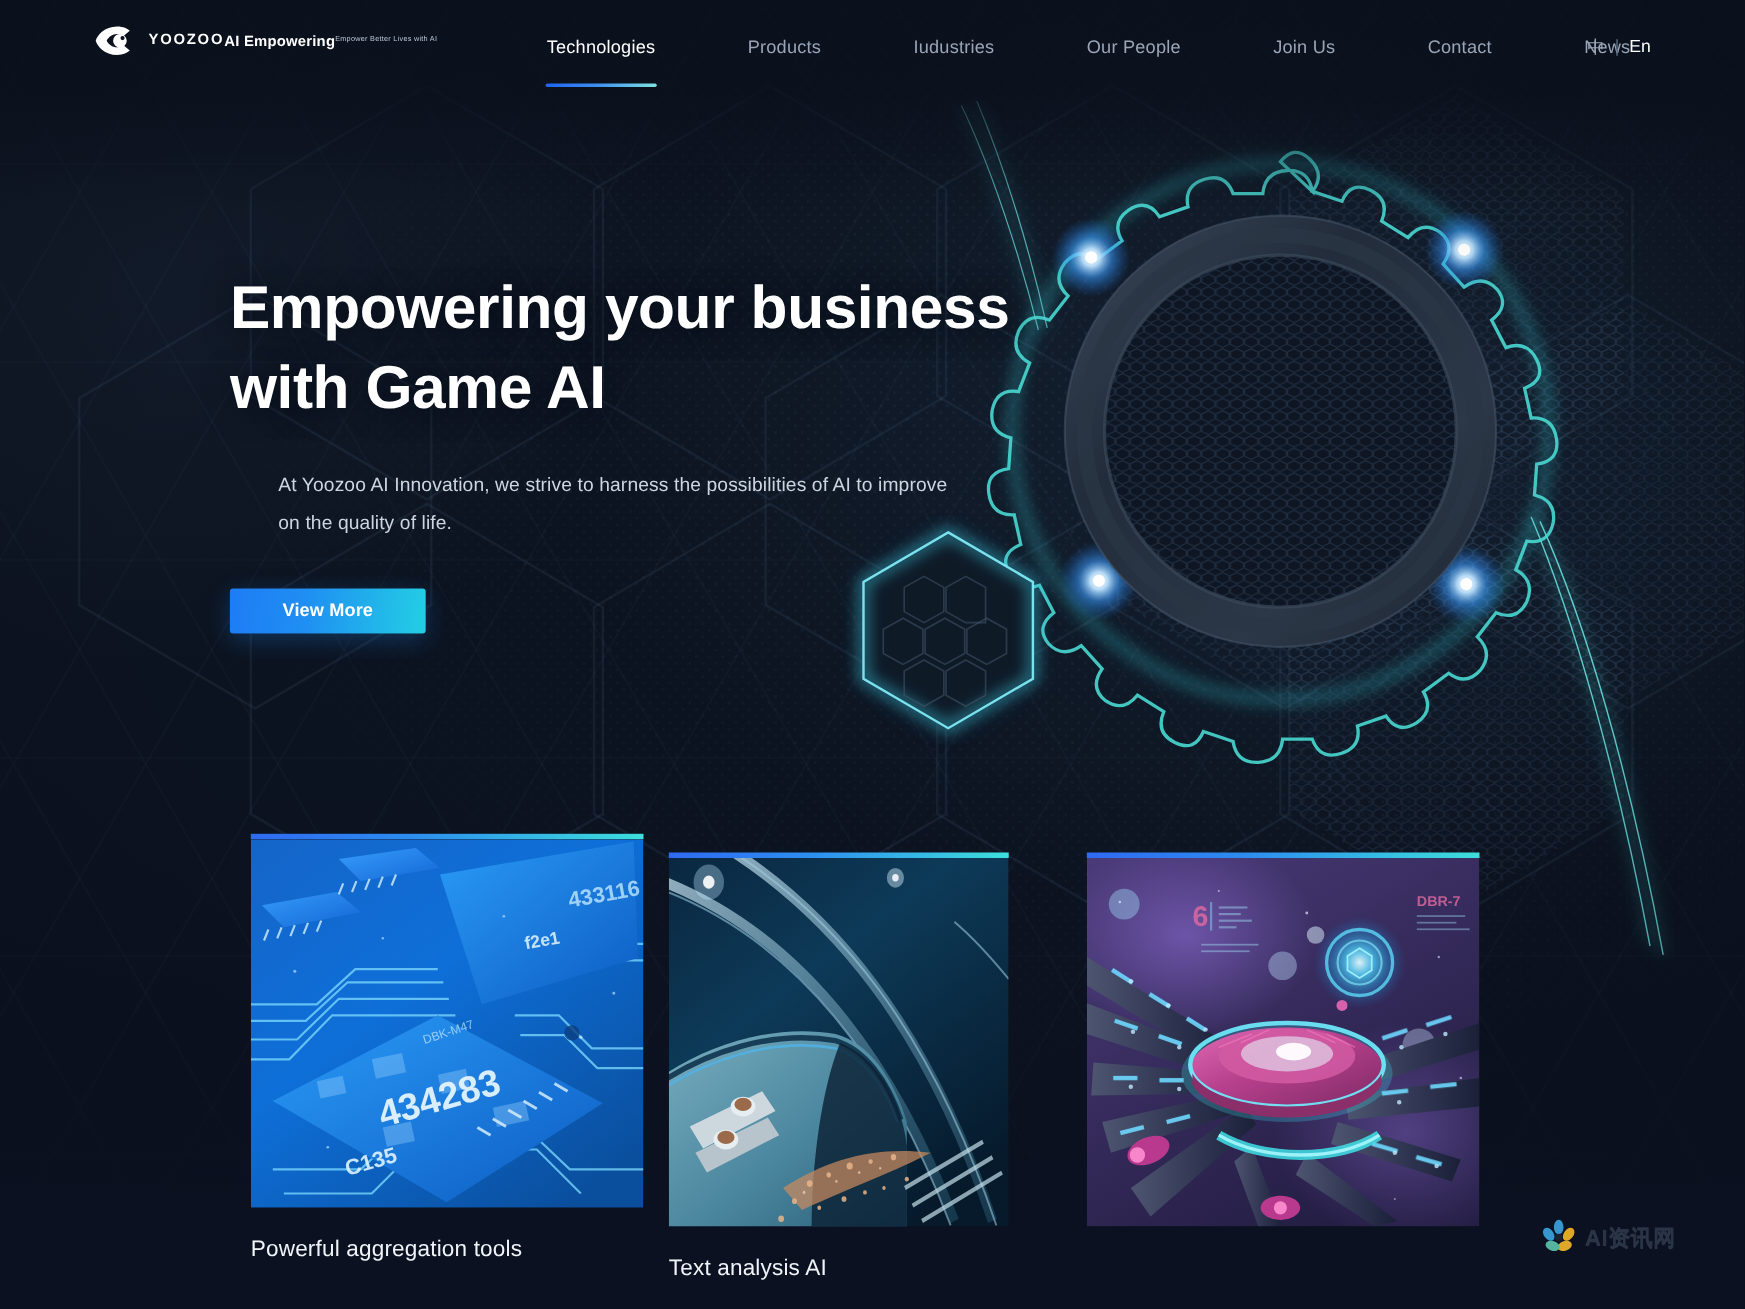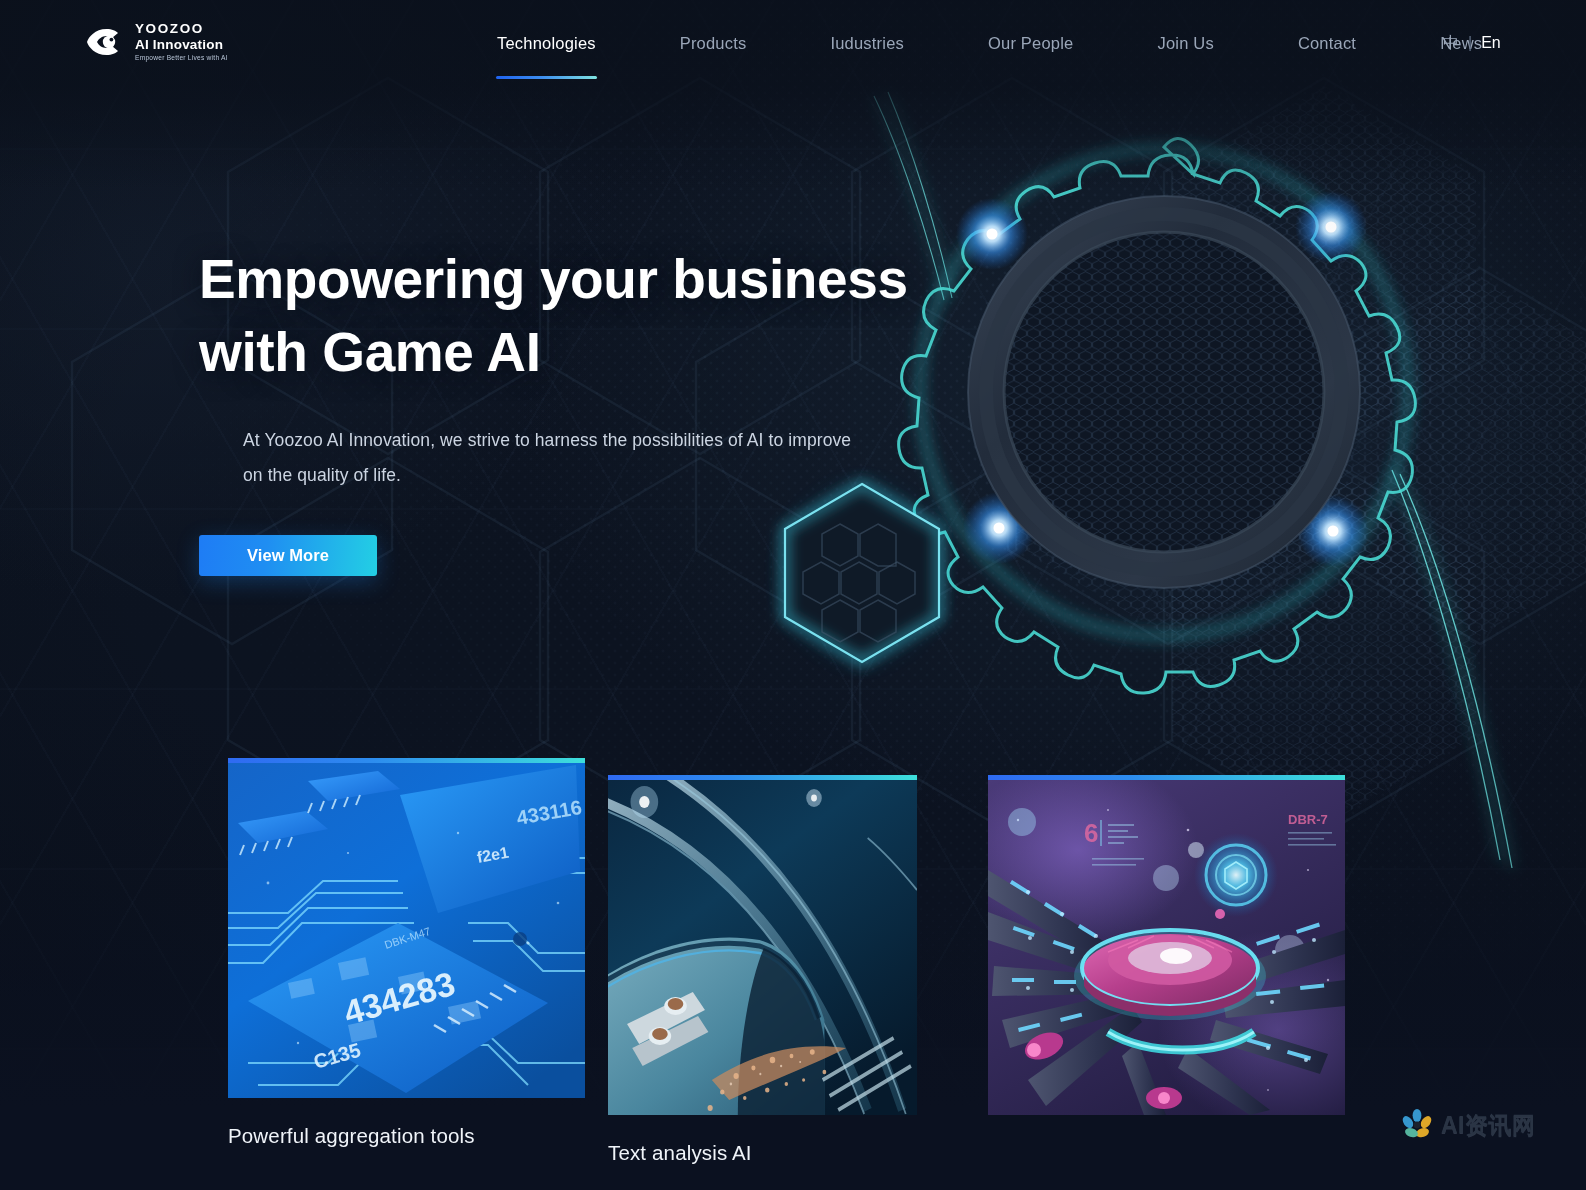--- a/index.html
+++ b/index.html
@@ -60,21 +60,21 @@
     position:absolute; top:0; left:0; right:0; height:86px;
     display:flex; align-items:center;
     z-index:40;
   }
   .logo-wrap {
     position:absolute; left:86px; top:22px;
     display:flex; align-items:center; gap:9px;
     cursor:pointer;
   }
   .logo-mark { width:40px; height:30px; flex:none; }
-  .logo-text { display:flex; flex-direction:column; line-height:1; }
+  .logo-text { display:flex; flex-direction:row; line-height:1; }
   .logo-l1 {
     color:#ffffff; font-size:13.5px; font-weight:700;
     letter-spacing:1.6px;
   }
   .logo-l2 {
     color:#ffffff; font-size:13.5px; font-weight:700;
     letter-spacing:.2px; margin-top:2px;
   }
   .logo-l3 {
     color:#b9c6d8; font-size:6.6px; font-weight:400;
@@ -104,21 +104,21 @@
   .lang {
     position:absolute; left:1443px; top:0; height:86px;
     display:flex; align-items:center; gap:0;
     font-size:16px;
   }
   .lang-cn { color:#9aa6b8; cursor:pointer; }
   .lang-sep { color:#5d6b80; margin:0 9px; }
   .lang-en { color:#ffffff; cursor:pointer; }
 
   
-  .hero-copy { position:absolute; left:199px; top:243px; z-index:30; width:720px; }
+  .hero-copy { position:absolute; left:209px; top:243px; z-index:30; width:720px; }
   .hero-h1 {
     color:#ffffff;
     font-size:55px;
     font-weight:700;
     line-height:1.33;
     letter-spacing:-.4px;
     text-shadow:0 2px 26px rgba(5,10,20,.8);
   }
   .hero-p {
     margin-top:34px;
@@ -165,21 +165,21 @@
 
   .media-svg { display:block; width:100%; height:100%; }
 
   
   .watermark {
     position:absolute; left:1400px; top:1108px;
     display:flex; align-items:center; gap:7px;
     z-index:50; opacity:.92;
   }
   .wm-text {
-    color:#2d3848; font-size:23px; font-weight:700;
+    color:#2d3848; font-size:20px; font-weight:700;
     font-family:"Liberation Sans", sans-serif;
     letter-spacing:.5px;
     text-shadow:0 1px 0 rgba(120,135,155,.35);
   }
 </style>
 </head>
 <body>
 
 <div id="page">
 
@@ -340,21 +340,21 @@
   <div class="header">
 
     <div class="logo-wrap">
       <svg class="logo-mark" viewBox="0 0 40 30">
         <path d="M20.5 2 C9 2 2.5 10 1 15 C2.5 20 9 28 20.5 28 C26 28 30 26 32 24 L26 19 C24.5 20.3 22.8 21 20.5 21 C16 21 12.5 18 11 15 C12.5 12 16 9 20.5 9 C22.8 9 24.5 9.7 26 11 L32 6 C30 4 26 2 20.5 2 Z" fill="#ffffff"></path>
         <circle cx="23" cy="15" r="6.2" fill="#ffffff"></circle>
         <circle cx="25.4" cy="12.6" r="1.9" fill="#0c1320"></circle>
       </svg>
       <div class="logo-text">
         <span class="logo-l1">YOOZOO</span>
-        <span class="logo-l2">AI Innovation</span>
+        <span class="logo-l2">AI Empowering</span>
         <span class="logo-l3">Empower Better Lives with AI</span>
       </div>
     </div>
 
     <nav class="nav">
       <span class="nav-item active">
         <span>Technologies</span>
         <span class="nav-underline"></span>
       </span>
       <span class="nav-item">Products</span>

